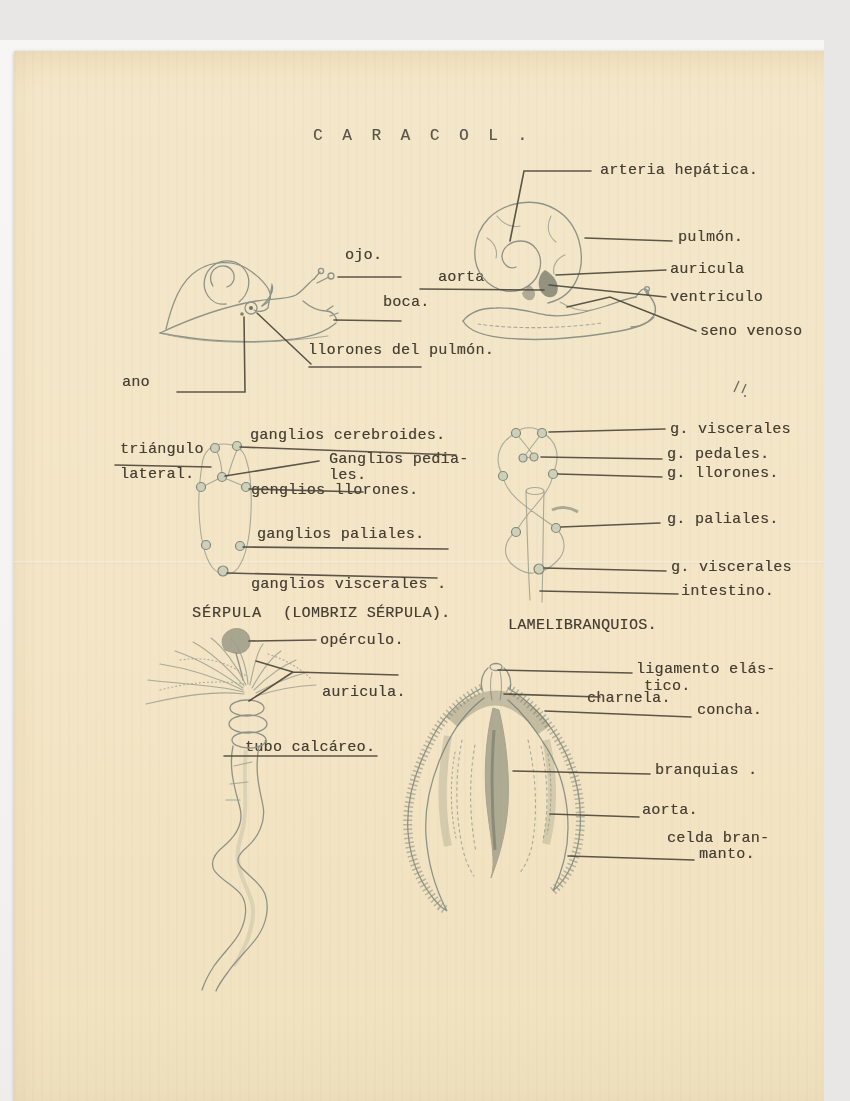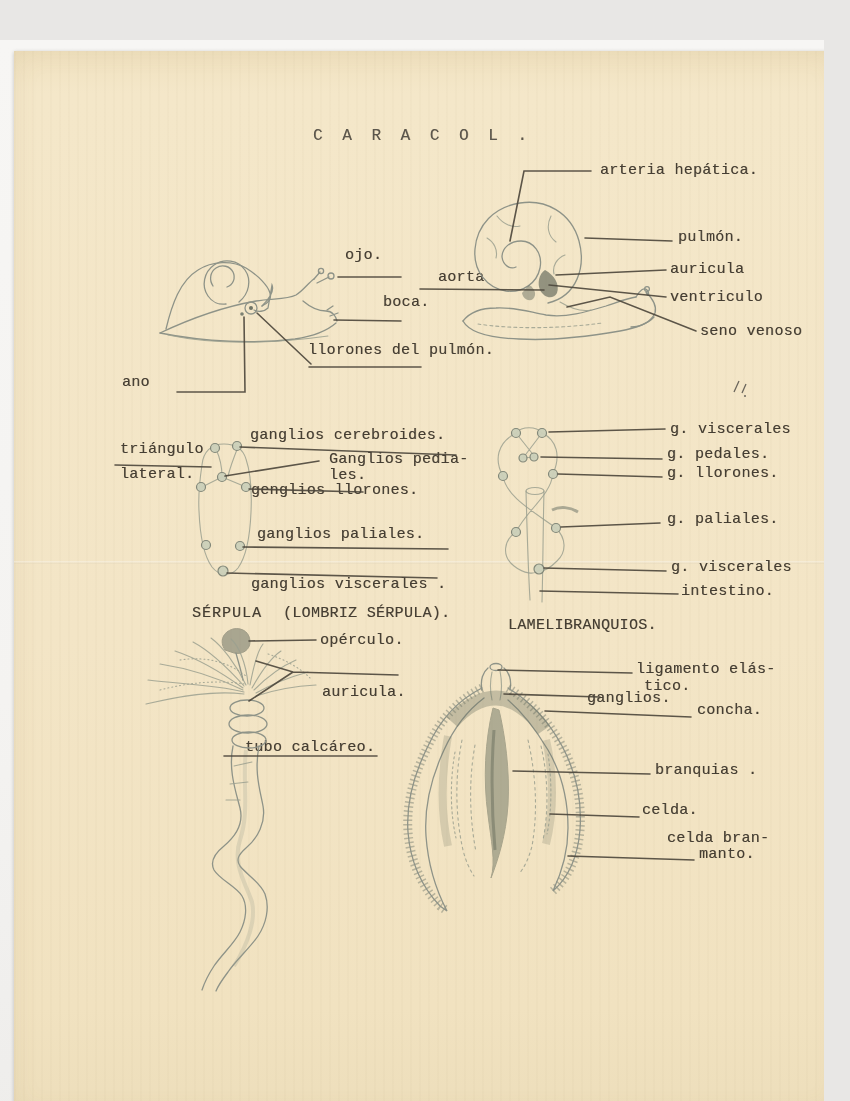--- a/index.html
+++ b/index.html
@@ -63,25 +63,25 @@
   <span class="lbl hd" style="left:192px;top:565px">SÉRPULA</span>
   <span class="lbl" style="left:283px;top:565px">(LOMBRIZ SÉRPULA).</span>
   <span class="lbl" style="left:508px;top:577px">LAMELIBRANQUIOS.</span>
 
   <span class="lbl" style="left:320px;top:592px">opérculo.</span>
   <span class="lbl" style="left:322px;top:644px">auricula.</span>
   <span class="lbl" style="left:245px;top:699px">tubo calcáreo.</span>
 
   <span class="lbl" style="left:636px;top:621px">ligamento elás-</span>
   <span class="lbl" style="left:644px;top:638px">tico.</span>
-  <span class="lbl" style="left:587px;top:650px">ganglios.</span>
+  <span class="lbl" style="left:587px;top:650px">charnela.</span>
   <span class="lbl" style="left:697px;top:662px">concha.</span>
   <span class="lbl" style="left:655px;top:722px">branquias .</span>
   <span class="lbl" style="left:667px;top:790px">celda bran-</span>
-  <span class="lbl" style="left:642px;top:762px">celda.</span>
+  <span class="lbl" style="left:642px;top:762px">aorta.</span>
   <span class="lbl" style="left:699px;top:806px">manto.</span>
 
   <svg class="overlay" width="850" height="1101" viewBox="0 0 850 1101">
 
     <g>
       <path class="pencil" d="M166,289 C172,264 180,241 198,230 C212,221 232,220 246,228 C259,236 268,246 270,253 C272,259 268,263 262,266"></path>
       <path class="pencil" d="M262,266 C270,258 274,250 272,245 L268,268 C264,272 258,272 254,270"></path>
       <path class="pencil" d="M239,262 C249,254 252,240 245,230 C238,220 224,218 214,225 C204,232 201,246 208,256 C212,262 219,265 226,264"></path>
       <path class="pencil" d="M213,246 C209,240 210,232 216,228 C222,224 230,226 233,232 C236,238 233,245 227,247"></path>
       <path class="pencil" d="M160,293 C196,276 228,266 256,261 C272,258 286,260 296,255 C304,250 308,243 314,239"></path>

